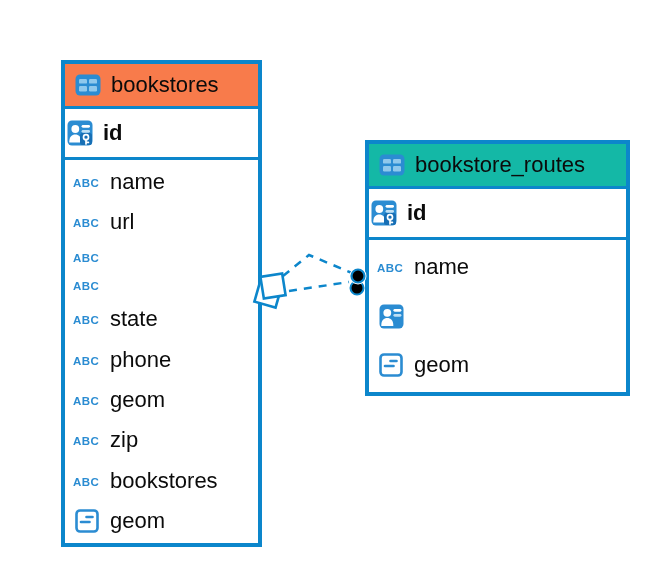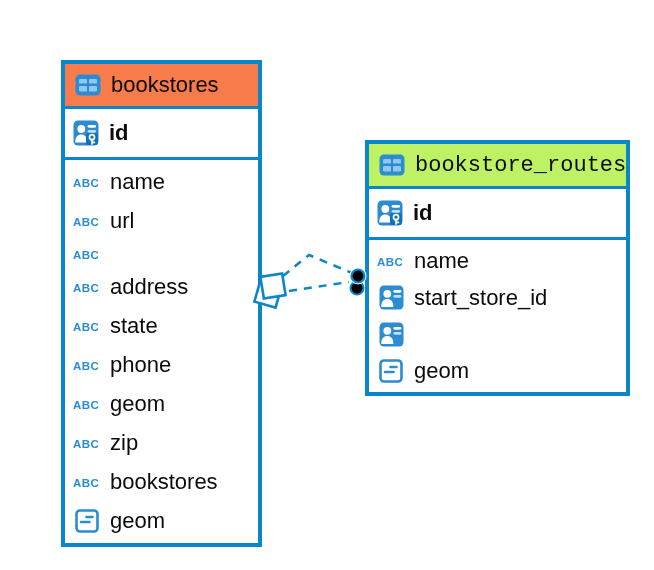--- a/index.html
+++ b/index.html
@@ -12,23 +12,23 @@
   .stage{position:relative;width:654px;height:570px;background:#ffffff;overflow:hidden;}
 
   .er-table{position:absolute;background:#fff;border:4px solid var(--accent);
     box-sizing:border-box;display:flex;flex-direction:column;z-index:1;}
   .er-table.t0{left:61px;top:60px;width:201px;height:487px;}
   .er-table.t1{left:365px;top:140px;width:265px;height:256px;}
 
   .t-header{display:flex;align-items:center;gap:9px;padding:0 9px;height:42px;
     flex:0 0 42px;border-bottom:3px solid var(--accent);font-size:22px;font-weight:500;}
   .t-header.orange{background:#F87B4B;}
-  .t-header.gray{background:#bef264;font-family:Liberation Mono, monospace;}
-
-  .pk-row{display:flex;align-items:center;gap:9px;padding:0 7px;height:48px;flex:0 0 48px;
+  .t-header.gray{background:#14b8a6;}
+
+  .pk-row{display:flex;align-items:center;gap:9px;padding:0 1px;height:48px;flex:0 0 48px;
     border-bottom:3px solid var(--accent);font-weight:700;font-size:22px;}
 
   .t-body{flex:1 1 auto;display:flex;flex-direction:column;justify-content:space-around;padding:2px 0;}
   .col-row{display:flex;align-items:center;gap:9px;padding:0 8px;flex:1 1 auto;font-size:22px;}
 
   .ic{display:inline-flex;align-items:center;justify-content:center;width:28px;flex:0 0 28px;}
   .ic svg{display:block;}
   .t-title,.pk-label,.col-label{white-space:nowrap;}
 
   svg.connector{position:absolute;left:0;top:0;z-index:5;pointer-events:none;}
@@ -89,21 +89,20 @@
               <text x="0" y="11.5" font-family="Liberation Sans, DejaVu Sans, sans-serif" font-size="11.5" font-weight="800" letter-spacing="0.4" fill="#2B8CD2">ABC</text>
             </svg>
           </span>
         </div>
         <div class="col-row">
           <span class="ic">
             <svg width="28" height="14" viewBox="0 0 28 14">
               <text x="0" y="11.5" font-family="Liberation Sans, DejaVu Sans, sans-serif" font-size="11.5" font-weight="800" letter-spacing="0.4" fill="#2B8CD2">ABC</text>
             </svg>
           </span>
-          <span class="col-label">address</span>
         </div>
         <div class="col-row">
           <span class="ic">
             <svg width="28" height="14" viewBox="0 0 28 14">
               <text x="0" y="11.5" font-family="Liberation Sans, DejaVu Sans, sans-serif" font-size="11.5" font-weight="800" letter-spacing="0.4" fill="#2B8CD2">ABC</text>
             </svg>
           </span>
           <span class="col-label">state</span>
         </div>
         <div class="col-row">
@@ -180,32 +179,20 @@
       <span class="pk-label">id</span>
     </div>
     <div class="t-body">
         <div class="col-row">
           <span class="ic">
             <svg width="28" height="14" viewBox="0 0 28 14">
               <text x="0" y="11.5" font-family="Liberation Sans, DejaVu Sans, sans-serif" font-size="11.5" font-weight="800" letter-spacing="0.4" fill="#2B8CD2">ABC</text>
             </svg>
           </span>
           <span class="col-label">name</span>
-        </div>
-        <div class="col-row">
-          <span class="ic">
-            <svg width="25" height="25" viewBox="0 0 25 25">
-              <rect x="0.5" y="0.5" width="24" height="24" rx="4.5" fill="#2B8CD2"></rect>
-              <circle cx="8.3" cy="8.8" r="3.9" fill="#ffffff"></circle>
-              <path d="M2.3 21 c0-4.5 2.7-7 6-7 c3.3 0 6 2.5 6 7 v1 h-12 z" fill="#ffffff"></path>
-              <rect x="14.4" y="5" width="8" height="2.7" rx="1.35" fill="#ffffff"></rect>
-              <rect x="14.4" y="10" width="8" height="2.7" rx="1.35" fill="#BFE0F5"></rect>
-            </svg>
-          </span>
-          <span class="col-label">start_store_id</span>
         </div>
         <div class="col-row">
           <span class="ic">
             <svg width="25" height="25" viewBox="0 0 25 25">
               <rect x="0.5" y="0.5" width="24" height="24" rx="4.5" fill="#2B8CD2"></rect>
               <circle cx="8.3" cy="8.8" r="3.9" fill="#ffffff"></circle>
               <path d="M2.3 21 c0-4.5 2.7-7 6-7 c3.3 0 6 2.5 6 7 v1 h-12 z" fill="#ffffff"></path>
               <rect x="14.4" y="5" width="8" height="2.7" rx="1.35" fill="#ffffff"></rect>
               <rect x="14.4" y="10" width="8" height="2.7" rx="1.35" fill="#BFE0F5"></rect>
             </svg>

